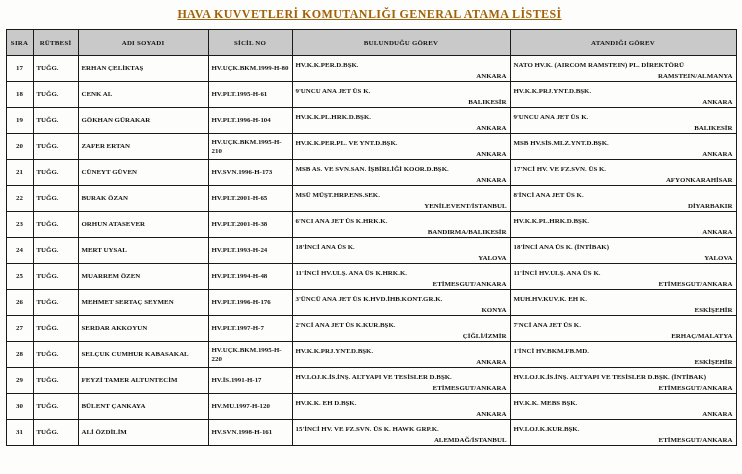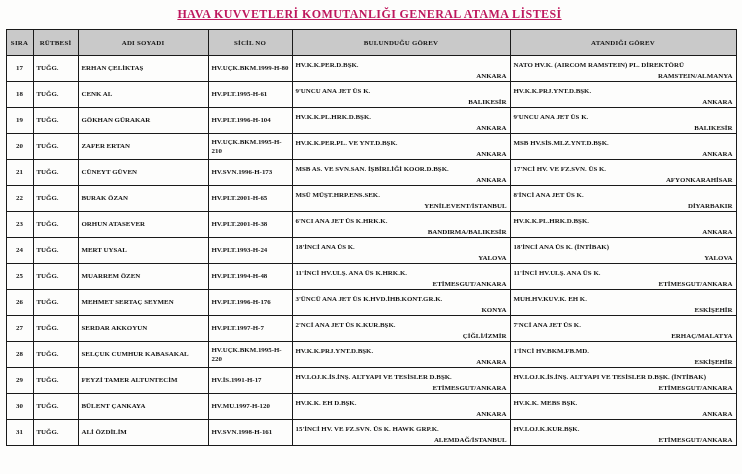--- a/index.html
+++ b/index.html
@@ -18,21 +18,21 @@
     box-sizing: border-box;
     padding-top: 7px;
   }
   .title {
     font-size: 12px;
     font-weight: bold;
     text-align: center;
     text-decoration: underline;
     letter-spacing: 0.4px;
     margin: 0 3px 7px 0;
-    color: #be185d;
+    color: #a16207;
   }
   table.atama {
     border-collapse: collapse;
     table-layout: fixed;
     width: 730px;
     margin: 0 auto;
   }
   table.atama th, table.atama td {
     border: 1px solid #1a1a1a;
     font-weight: bold;

